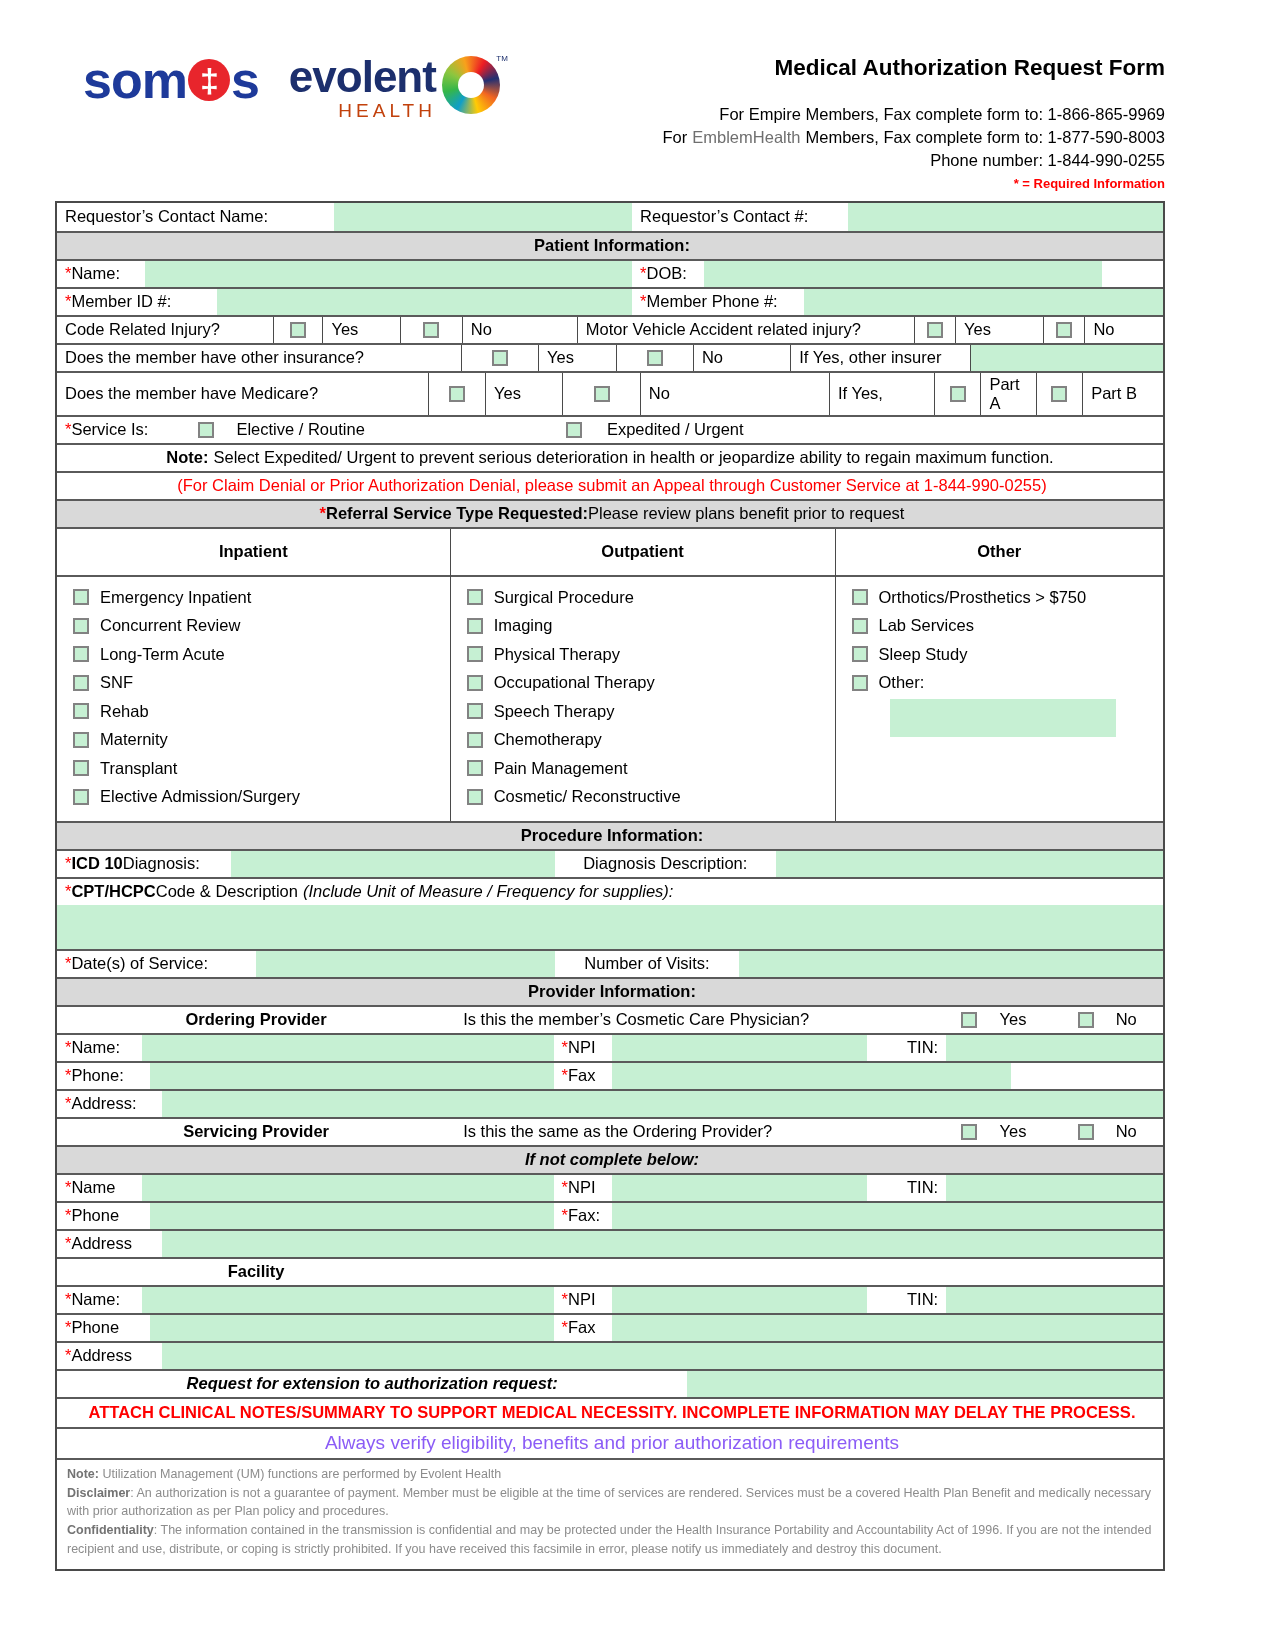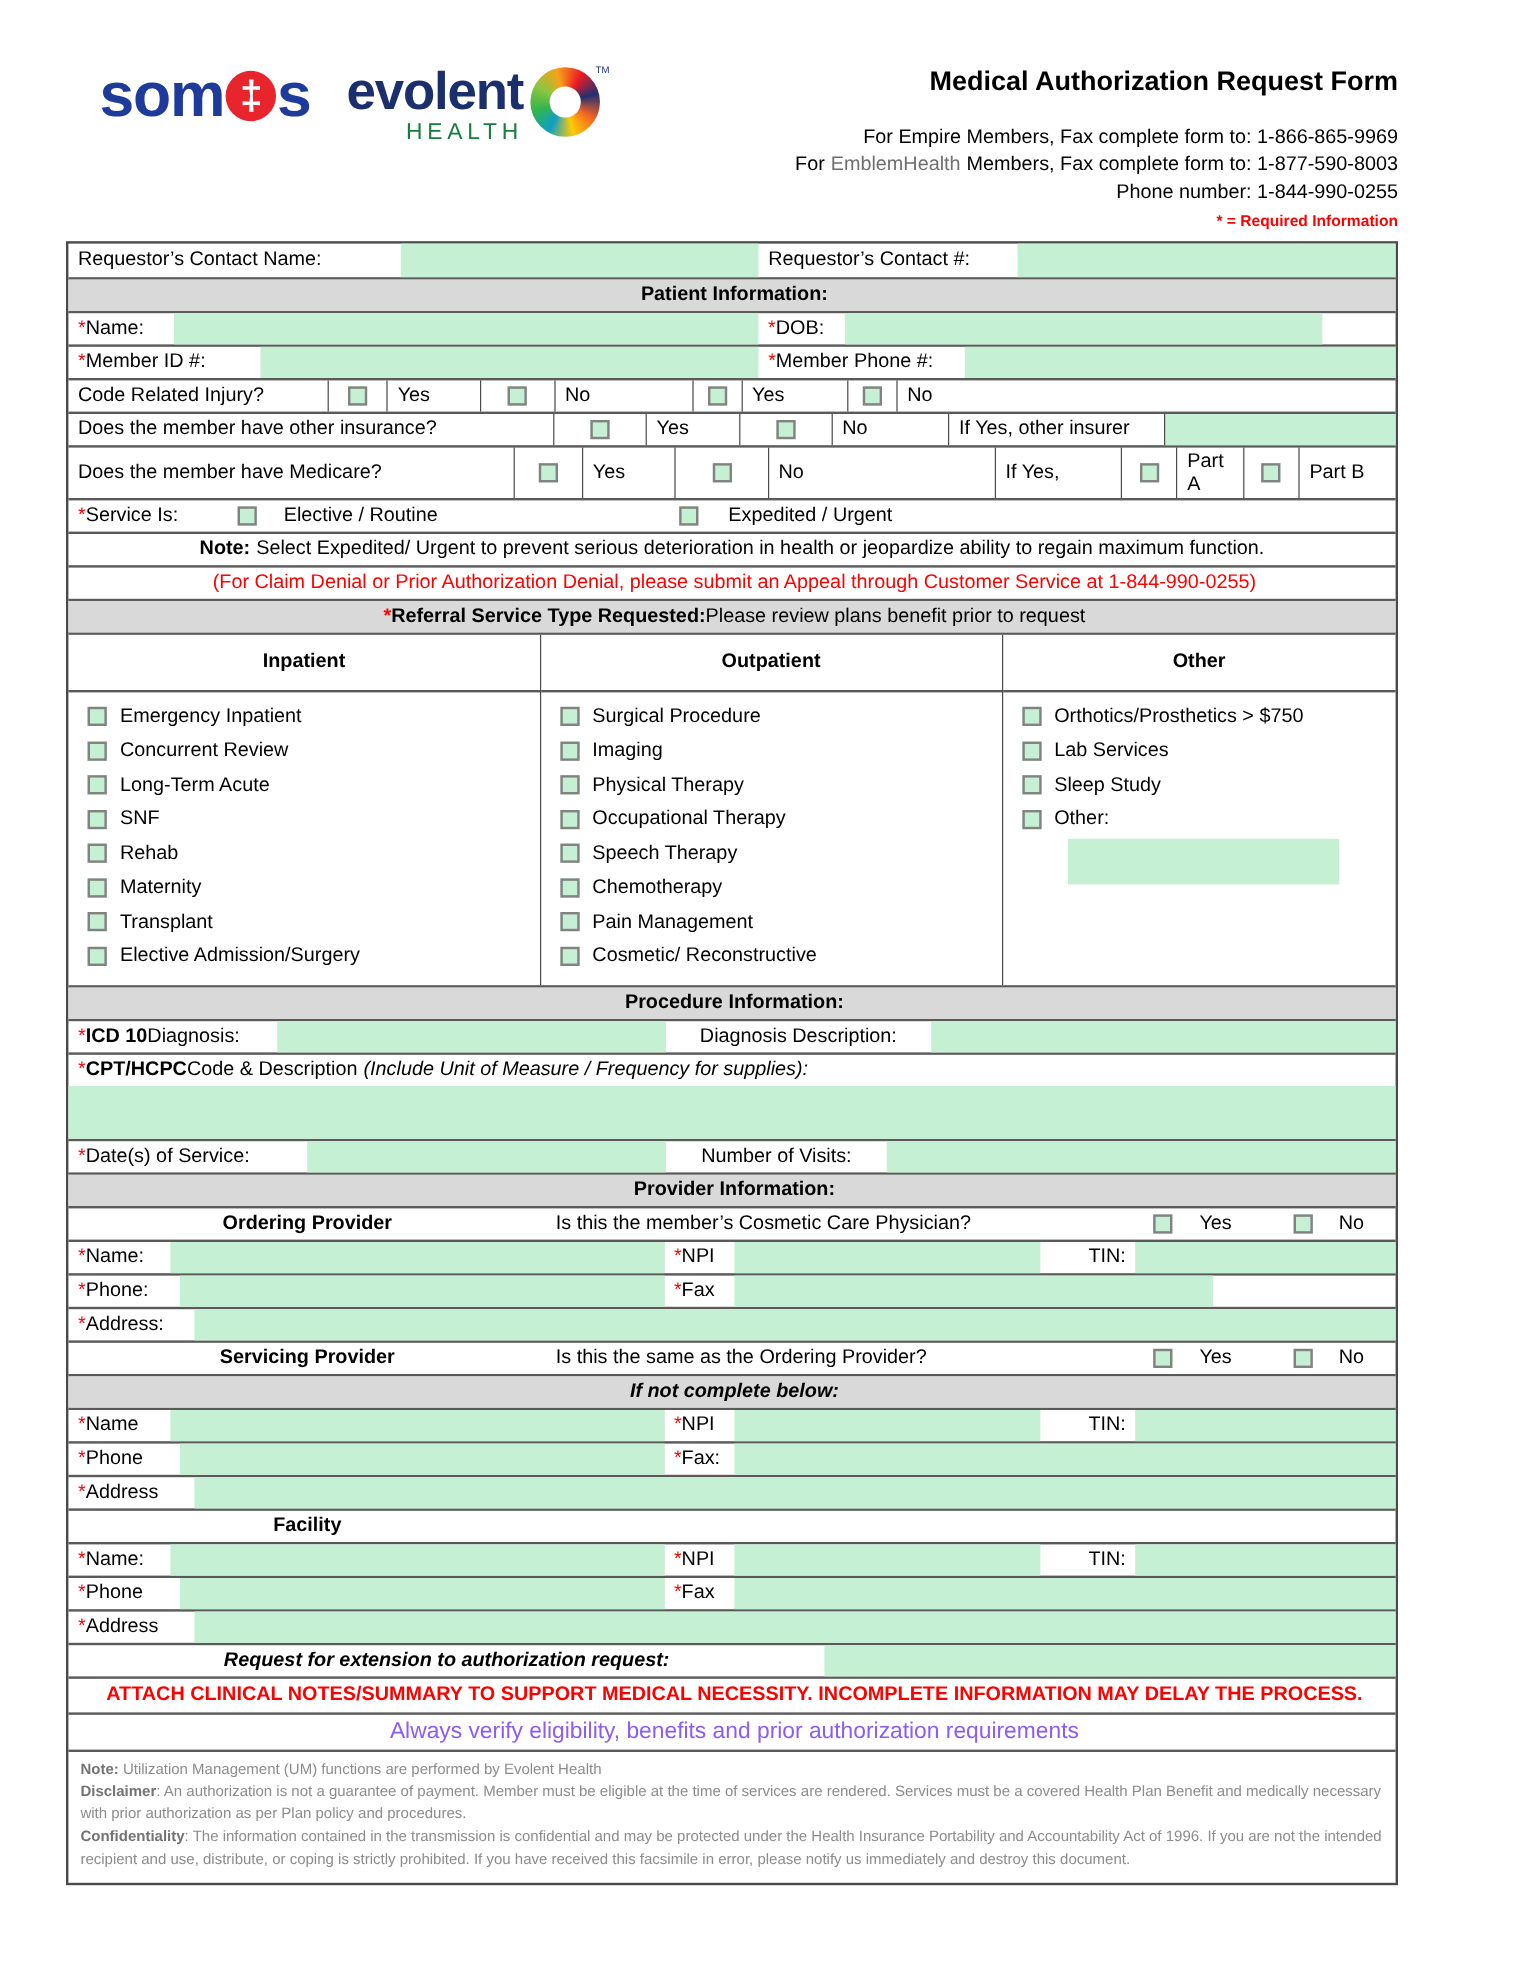--- a/index.html
+++ b/index.html
@@ -10,21 +10,21 @@
   .page { padding: 40px 110px 0 55px; }
 
   
   .top { display: flex; align-items: flex-start; margin-bottom: 8px; min-height: 140px; }
   .logos { display: flex; align-items: flex-start; gap: 30px; padding-left: 28px; padding-top: 14px; }
   .somos { display: flex; align-items: center; font-weight: 800; font-size: 52px; color: #1E3A9A; letter-spacing: -1px; line-height: 1; }
   .somos-circle { display: inline-flex; align-items: center; justify-content: center; width: 42px; height: 42px; border-radius: 50%; background: #E8252C; color: #fff; font-size: 34px; font-weight: bold; margin: 0 1px; }
   .evolent { display: flex; align-items: flex-start; gap: 6px; padding-top: 2px; }
   .ev-text { display: flex; flex-direction: column; align-items: flex-end; }
   .ev-word { font-size: 44px; font-weight: bold; color: #1C2F6D; letter-spacing: -1px; line-height: 0.95; }
-  .ev-health { font-size: 19px; color: #15803d; letter-spacing: 4px; margin-top: 2px; }
+  .ev-health { font-size: 19px; color: #c2410c; letter-spacing: 4px; margin-top: 2px; }
   .ev-ringwrap { position: relative; width: 64px; height: 64px; }
   .ev-ring { width: 58px; height: 58px; border-radius: 50%;
     background: conic-gradient(from 210deg, #0e9ec9, #35b64a, #8cc63f, #f8a11b, #ec1c24, #232f72, #f26522, #ffcb05, #0e9ec9);
     position: relative; }
   .ev-ring::after { content: ""; position: absolute; left: 16px; top: 16px; width: 26px; height: 26px; border-radius: 50%; background: #fff; }
   .ev-tm { position: absolute; top: -2px; right: -2px; font-size: 8px; color: #1C2F6D; }
   .title-block { margin-left: auto; text-align: right; line-height: 1.4; padding-top: 12px; }
   .title-block h1 { font-size: 22.5px; font-weight: bold; margin-bottom: 19px; }
   .hline { font-size: 16.5px; }
   .brand-gray { color: #6f6f6f; }
@@ -147,20 +147,21 @@
     <div class="row">
       <div class="c" style="width:19.5%">Code Related Injury?</div>
       <div class="c vb cbcell" style="width:4.5%">
           <span class="cb"></span>
         </div>
       <div class="c vb" style="width:7%">Yes</div>
       <div class="c vb cbcell" style="width:5.6%">
           <span class="cb"></span>
         </div>
       <div class="c vb" style="width:10.4%">No</div>
+      <div class="c vb" style="width:30.5%">Motor Vehicle Accident related injury?</div>
       <div class="c vb cbcell" style="width:3.7%">
           <span class="cb"></span>
         </div>
       <div class="c vb" style="width:8%">Yes</div>
       <div class="c vb cbcell" style="width:3.7%">
           <span class="cb"></span>
         </div>
       <div class="c vb" style="width:7.1%">No</div>
     </div>
 

